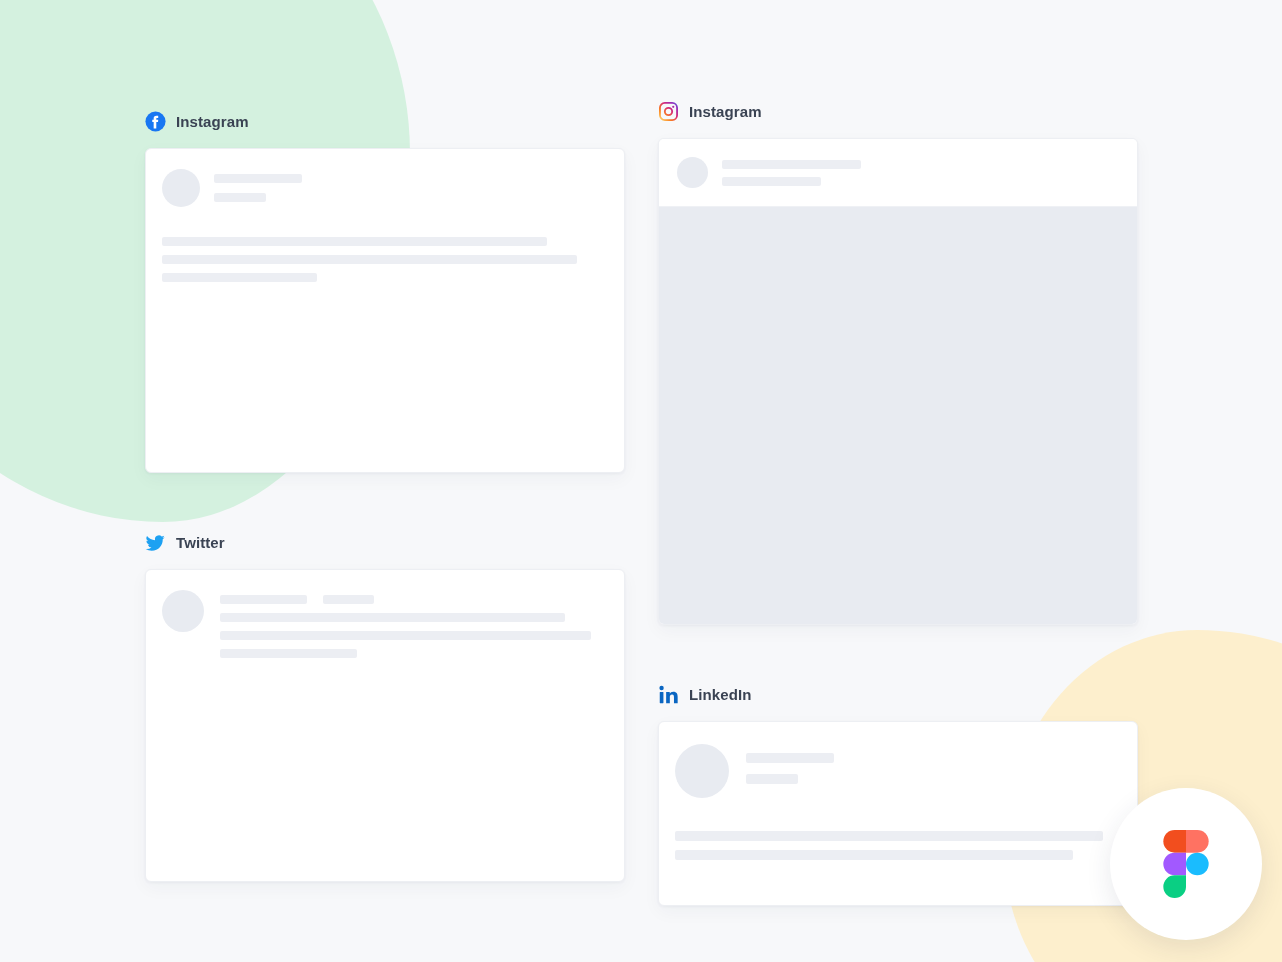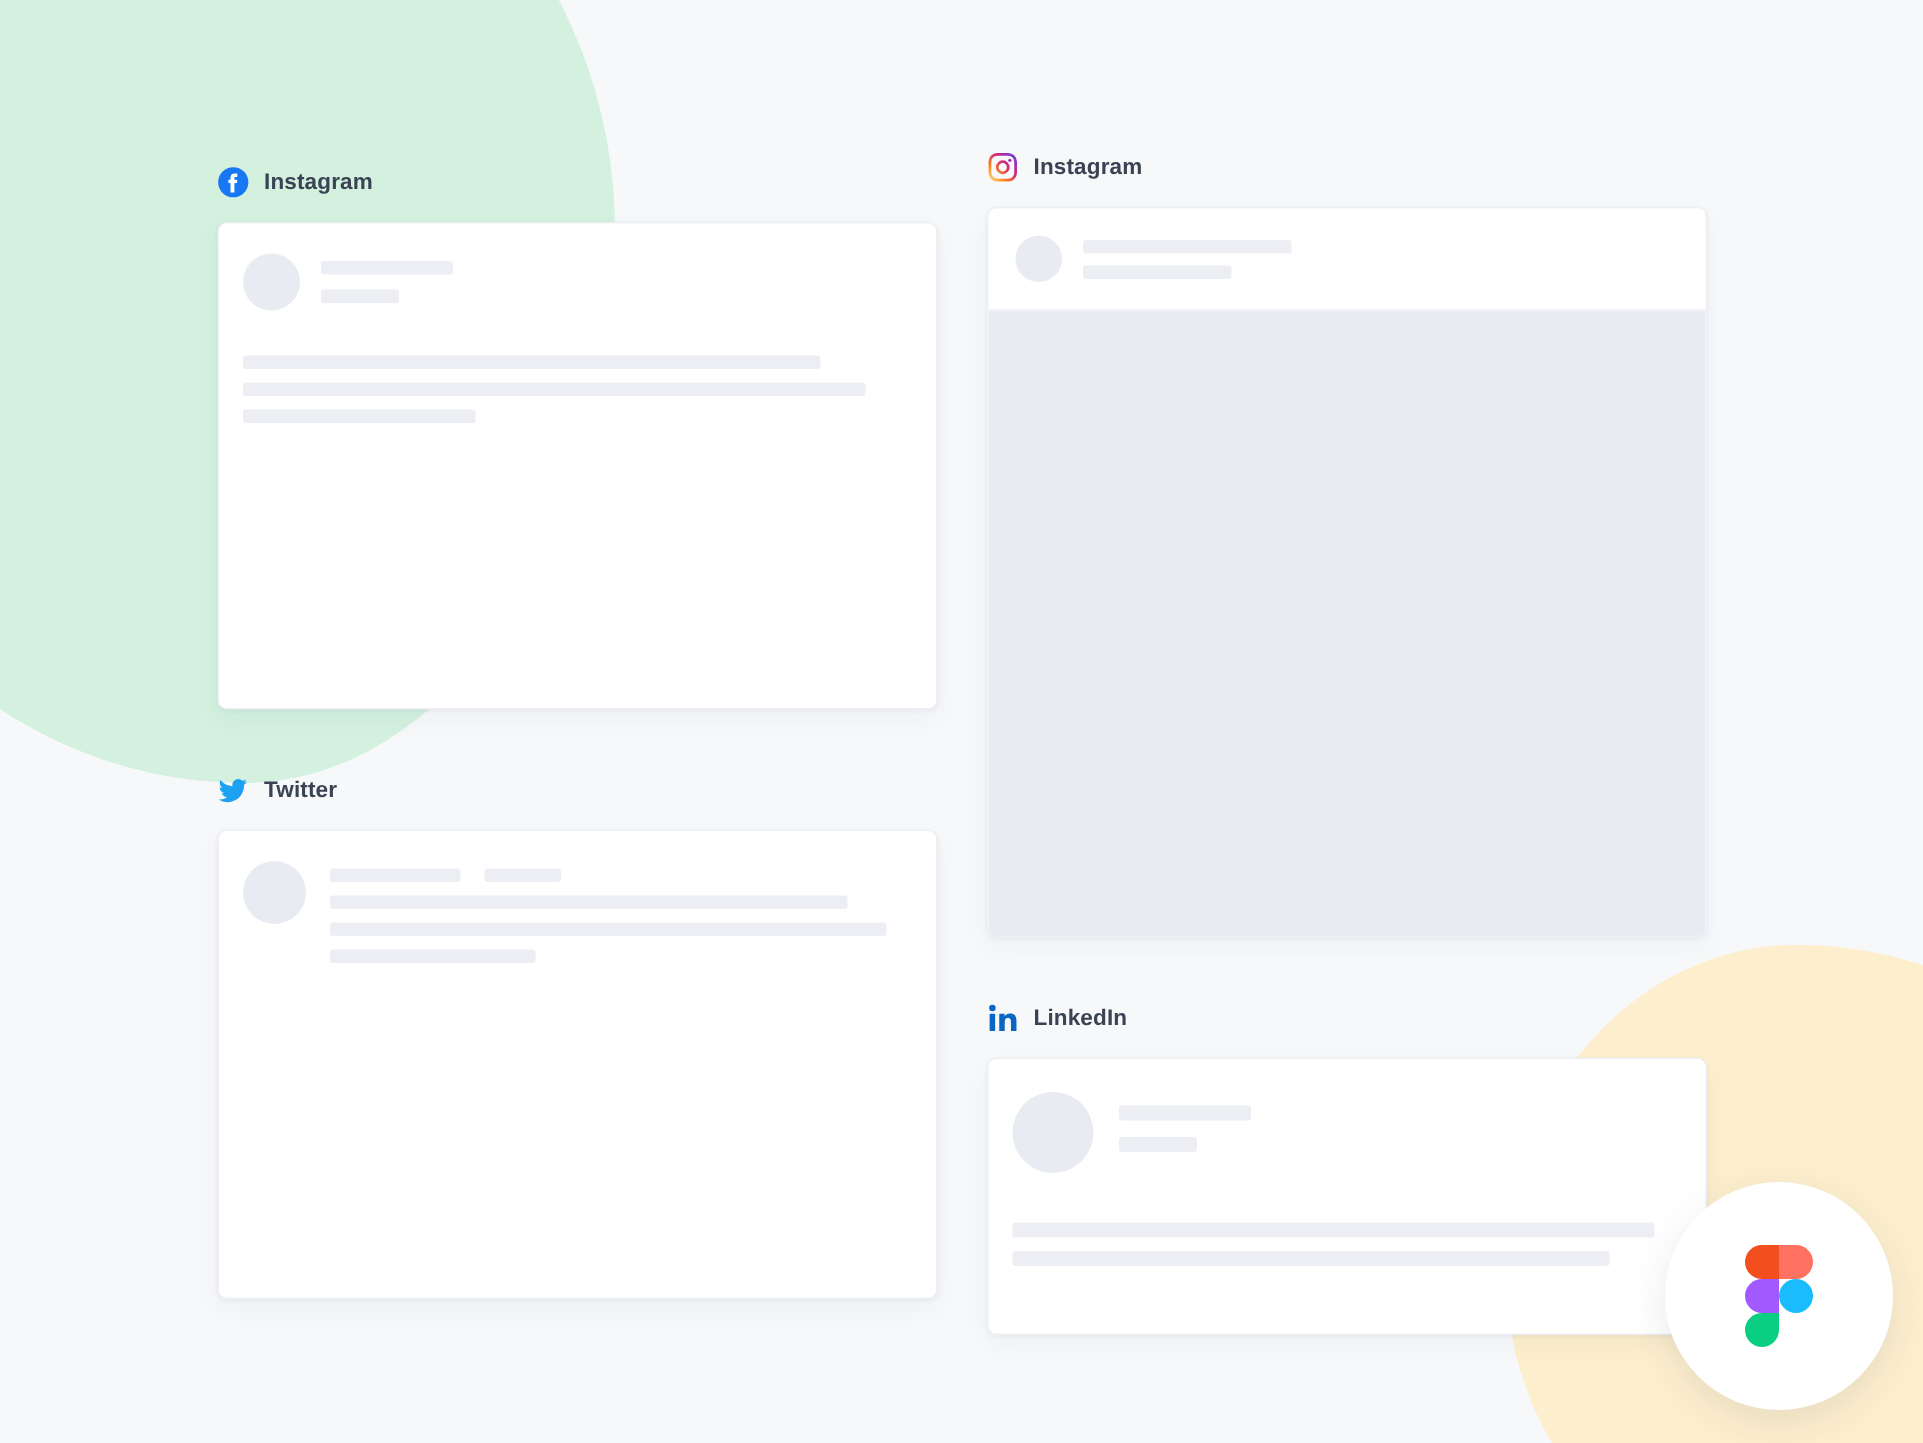--- a/index.html
+++ b/index.html
@@ -52,21 +52,21 @@
     z-index: 1;
     width: 1282px;
     height: 962px;
   }
 
   .column { position: absolute; }
   .column-left  { left: 145px; top: 108px;  width: 480px; }
   .column-right { left: 658px; top: 98px;   width: 480px; }
 
   
-  .feed-block + .feed-block { margin-top: 40px; }
+  .feed-block + .feed-block { margin-top: 56px; }
 
   .feed-header {
     display: flex;
     align-items: center;
     gap: 10px;
     height: 26px;
     margin-bottom: 14px;
   }
 
   .platform-icon {

